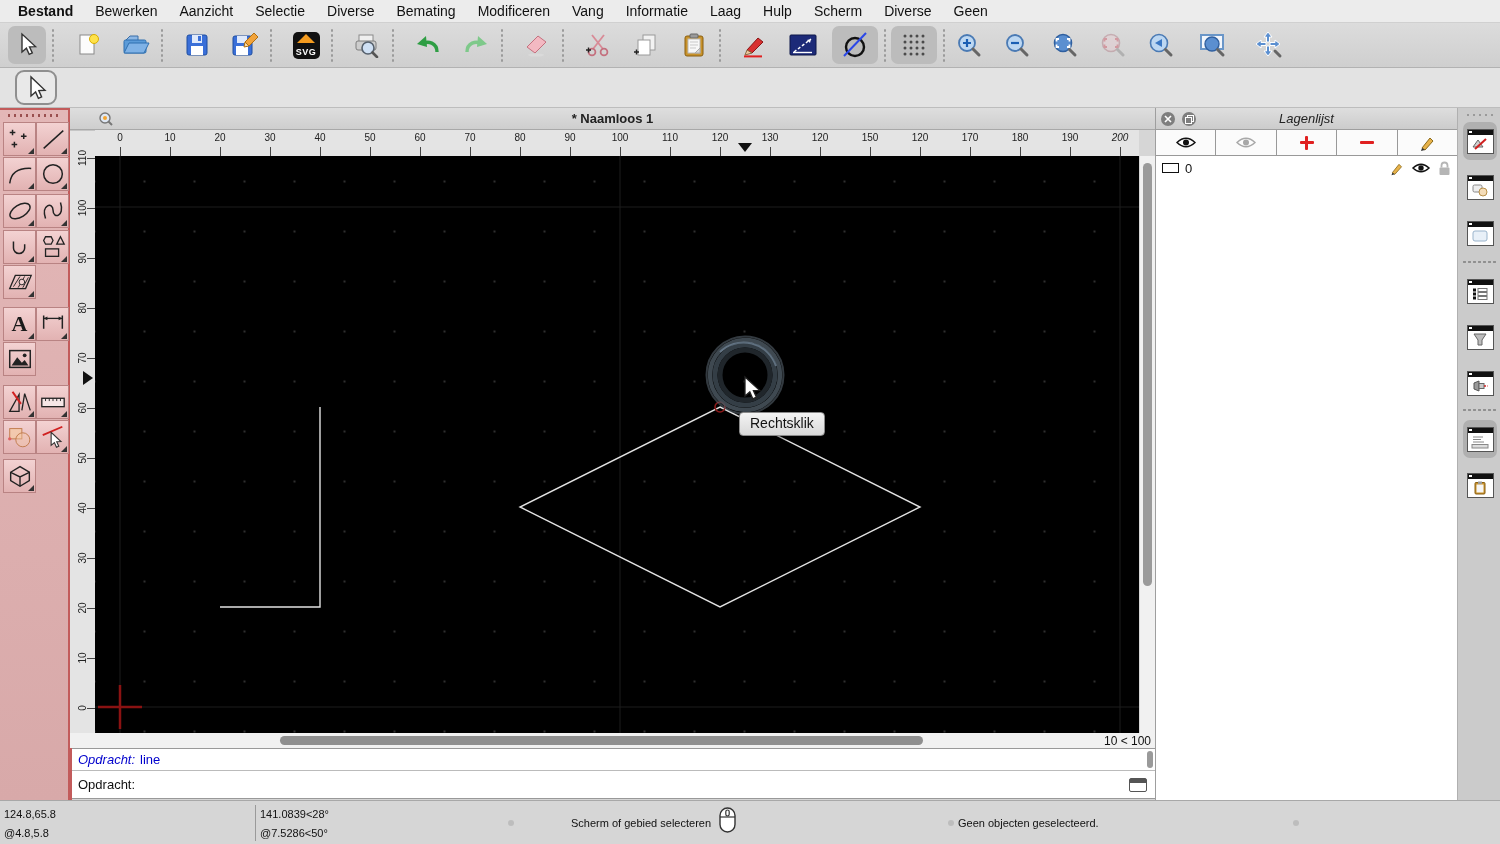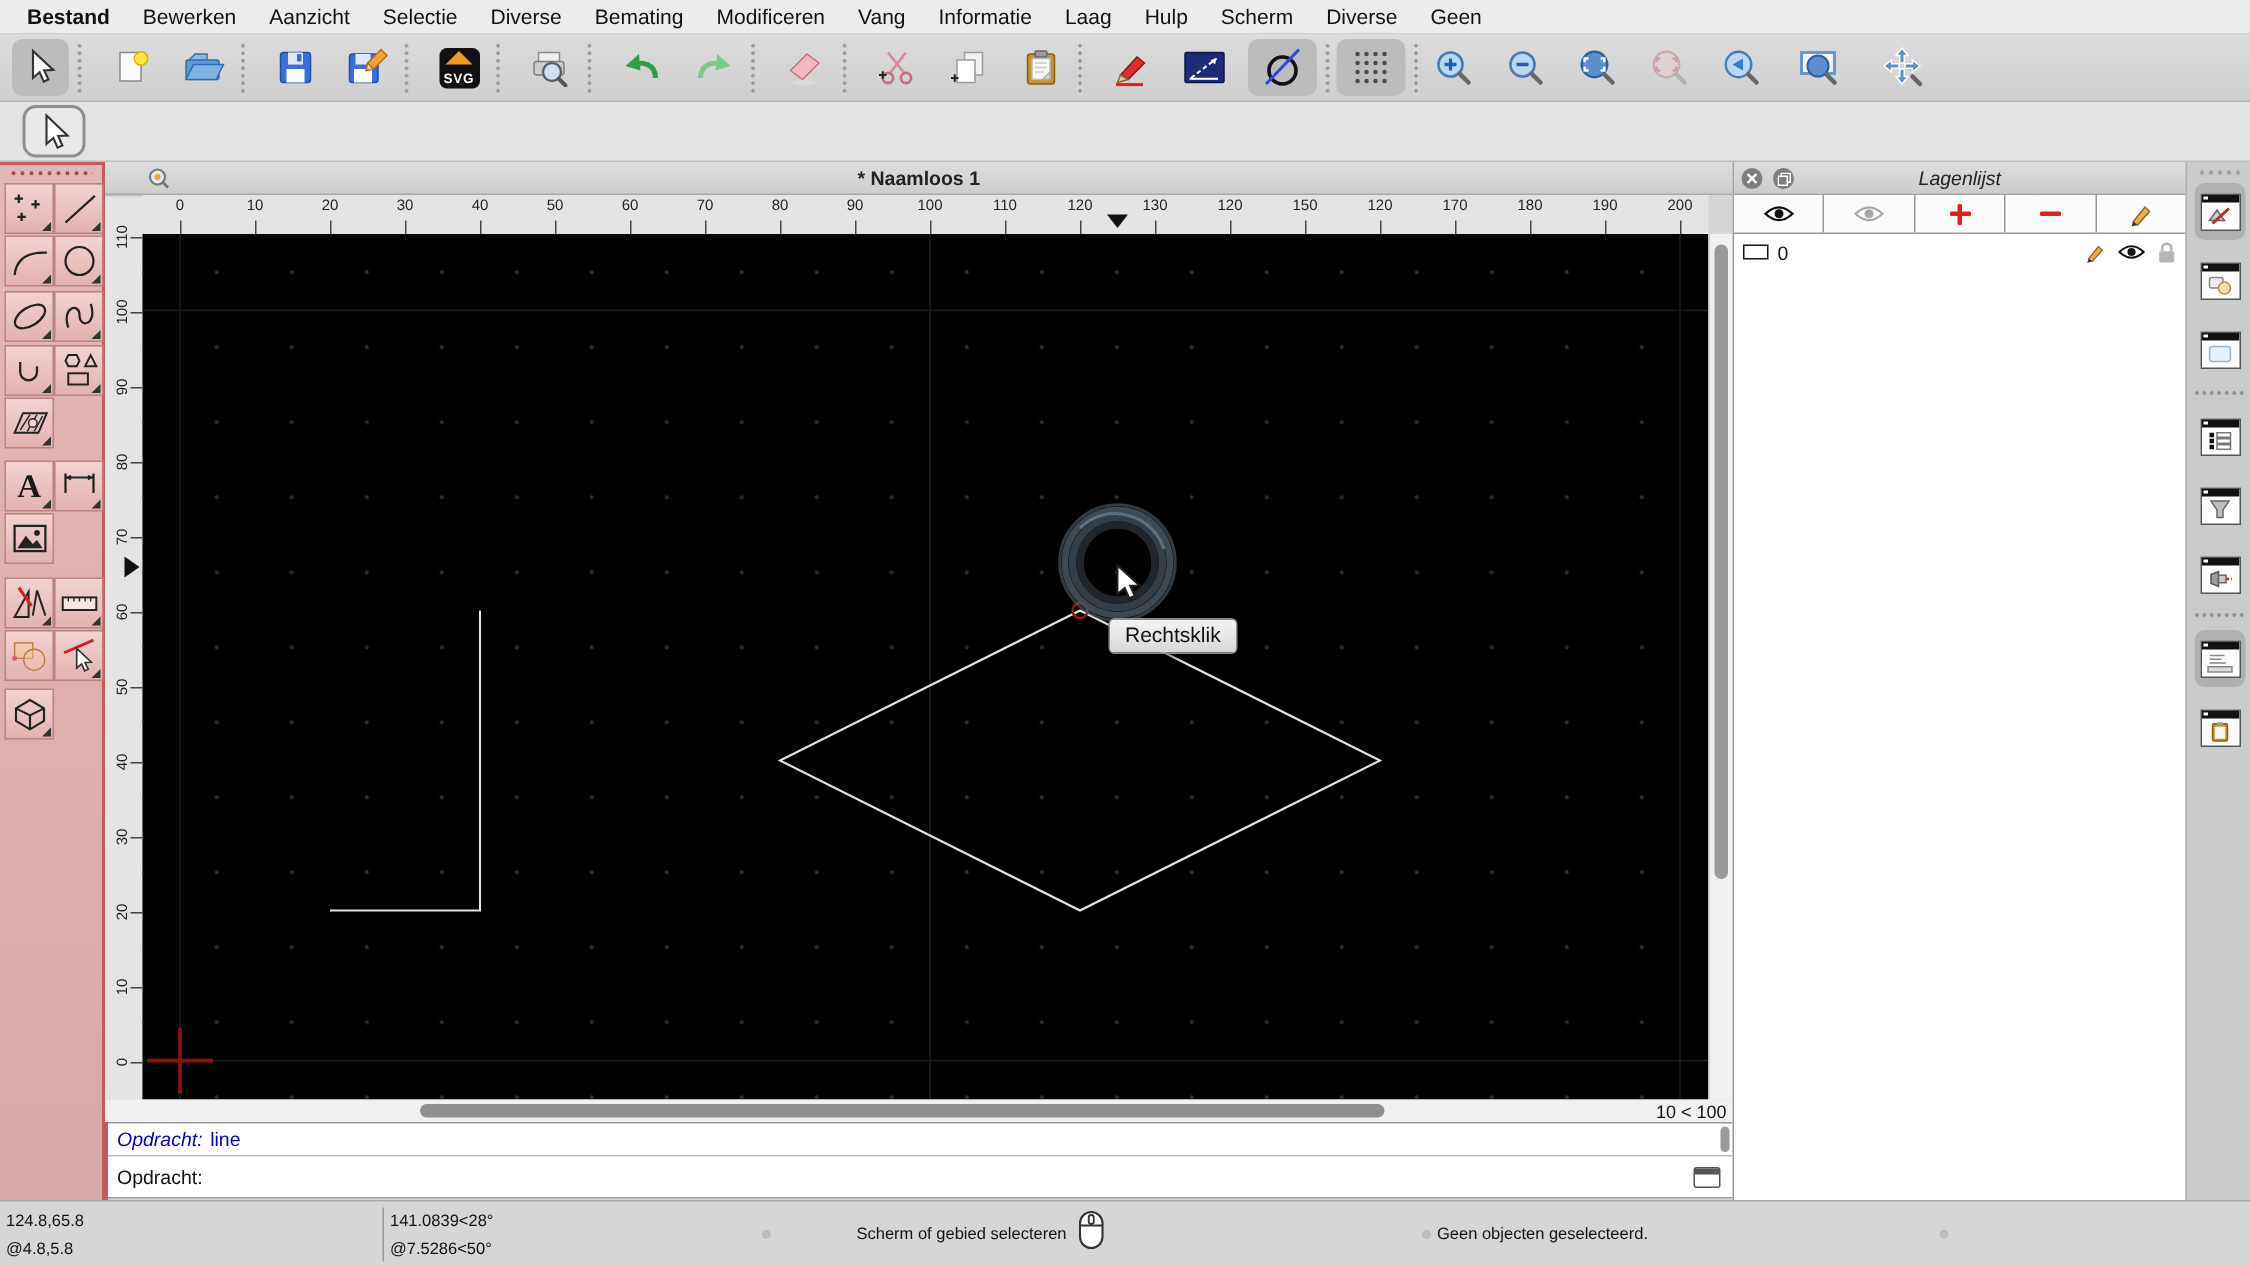--- a/index.html
+++ b/index.html
@@ -535,21 +535,21 @@
     <span class="lab" style="left: 775px;">150</span>
     <span class="tick" style="left: 775px;"></span>
     <span class="lab" style="left: 825px;">120</span>
     <span class="tick" style="left: 825px;"></span>
     <span class="lab" style="left: 875px;">170</span>
     <span class="tick" style="left: 875px;"></span>
     <span class="lab" style="left: 925px;">180</span>
     <span class="tick" style="left: 925px;"></span>
     <span class="lab" style="left: 975px;">190</span>
     <span class="tick" style="left: 975px;"></span>
-    <span class="lab" style="left: 1025px;">200</span>
+    <span class="lab" style="left: 1025px; font-style: italic;">200</span>
     <span class="tick" style="left: 1025px;"></span>
   </div>
 <div id="vruler">
     <span class="lab" style="top: 27px;">110</span>
     <span class="tick" style="top: 27px;"></span>
     <span class="lab" style="top: 77px;">100</span>
     <span class="tick" style="top: 77px;"></span>
     <span class="lab" style="top: 127px;">90</span>
     <span class="tick" style="top: 127px;"></span>
     <span class="lab" style="top: 177px;">80</span>

